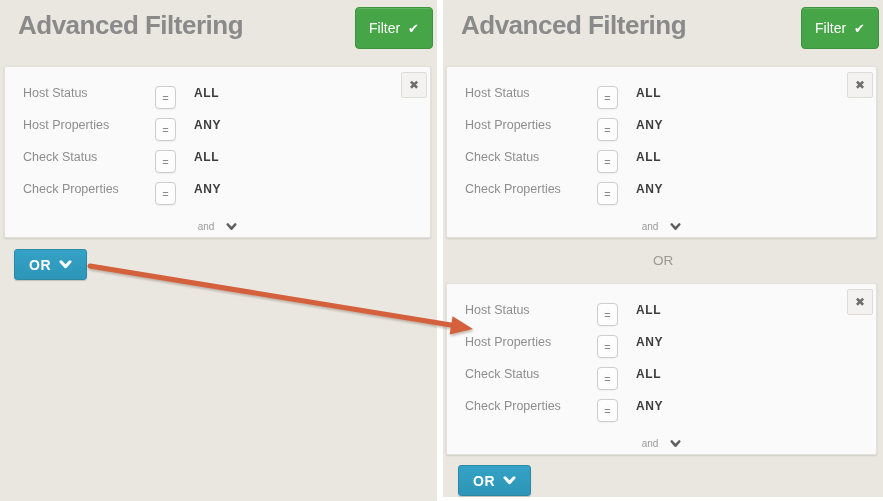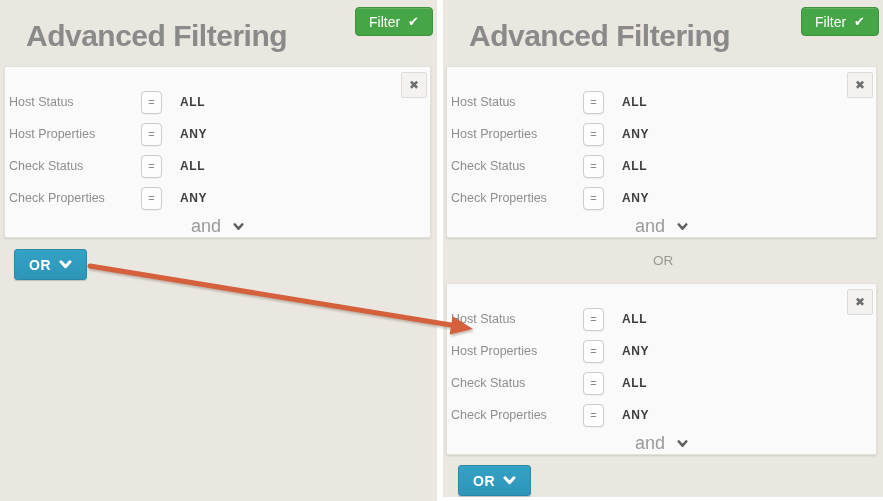--- a/index.html
+++ b/index.html
@@ -4,46 +4,46 @@
 <style>
   html,body{margin:0;padding:0;background:#ffffff;}
   .stage{position:relative;width:883px;height:501px;background:#ffffff;overflow:hidden;
          font-family:"Liberation Sans",sans-serif;}
   .panel{position:absolute;top:0;background:var(--page-bg,#eae7e1);}
   .panel-left{left:0;width:437px;height:501px;}
   .panel-right{left:443px;width:440px;height:497px;}
 
   .panel-header{display:flex;justify-content:space-between;align-items:flex-start;
                 padding:7px 4px 0 14px;height:66px;box-sizing:border-box;}
-  .title{margin:12px;font-size:30px;font-weight:700;color:var(--title-text,#8a8a8a);
+  .title{margin:4px;font-size:26px;font-weight:700;color:var(--title-text,#8a8a8a);
          letter-spacing:-0.5px;line-height:1.1;}
-  .filter-btn{display:flex;align-items:center;gap:8px;height:29px;padding:0 13px;
+  .filter-btn{display:flex;align-items:center;gap:8px;height:42px;padding:0 13px;
               background:var(--filter-green,#46a546);border:1px solid #3d943d;border-radius:4px;
               color:#fff;font-size:14px;font-family:inherit;cursor:pointer;
               box-shadow:inset 0 1px 0 rgba(255,255,255,.15);}
   .filter-btn .check{font-size:13px;line-height:1;}
 
   .card{position:relative;height:172px;box-sizing:border-box;padding-top:19px;
         background:var(--card-bg,#fafafa);border:1px solid #e3e1dc;border-radius:2px;
         box-shadow:0 1px 2px rgba(0,0,0,.12);}
   .panel-left .card{margin:0 6px 0 4px;}
   .panel-right .card{margin:0 6px 0 3px;}
   .close-btn{position:absolute;top:5px;right:3px;width:26px;height:26px;padding:0;
              display:flex;align-items:center;justify-content:center;
              background:#f3f2f0;border:1px solid #dedcd8;border-radius:2px;
              color:#6d6d6d;font-size:12px;line-height:1;cursor:pointer;font-family:inherit;}
-  .frow{display:flex;align-items:center;height:32px;padding-left:4px;}
+  .frow{display:flex;height:32px;padding-left:18px;}
   .frow .lbl{width:132px;font-size:12.5px;color:var(--label-text,#8e8e8e);}
   .op-btn{width:21px;height:23px;padding:0;display:flex;align-items:center;justify-content:center;
           background:#fdfdfd;border:1px solid #cecccc;border-radius:4px;color:#8a8a8a;
           font-size:11px;font-family:inherit;cursor:pointer;box-shadow:0 1px 1px rgba(0,0,0,.05);}
   .frow .val{margin-left:18px;font-size:12px;font-weight:700;letter-spacing:0.6px;
              color:var(--value-text,#3d3d3d);cursor:pointer;}
   .and-row{height:25px;display:flex;align-items:center;justify-content:center;gap:12px;
-           color:#9a9a9a;font-size:18px;cursor:pointer;}
+           color:#9a9a9a;font-size:10px;cursor:pointer;}
   .chev{display:inline-flex;align-items:center;}
   .chev svg{display:block;}
   .chev-dark{color:#5f5f5f;}
 
   .or-btn{display:flex;align-items:center;gap:8px;height:31px;padding:0 14px;
           background:linear-gradient(var(--or-teal,#34a3c5),#2d95b8);
           border:1px solid #2b89a8;border-radius:3px;color:#fff;font-size:14px;font-weight:700;
           letter-spacing:0.5px;font-family:inherit;cursor:pointer;box-shadow:0 1px 1px rgba(0,0,0,.18);}
   .panel-left .or-btn{margin:11px 0 0 14px;}
   .panel-right .or-btn{margin:10px 0 0 15px;}

